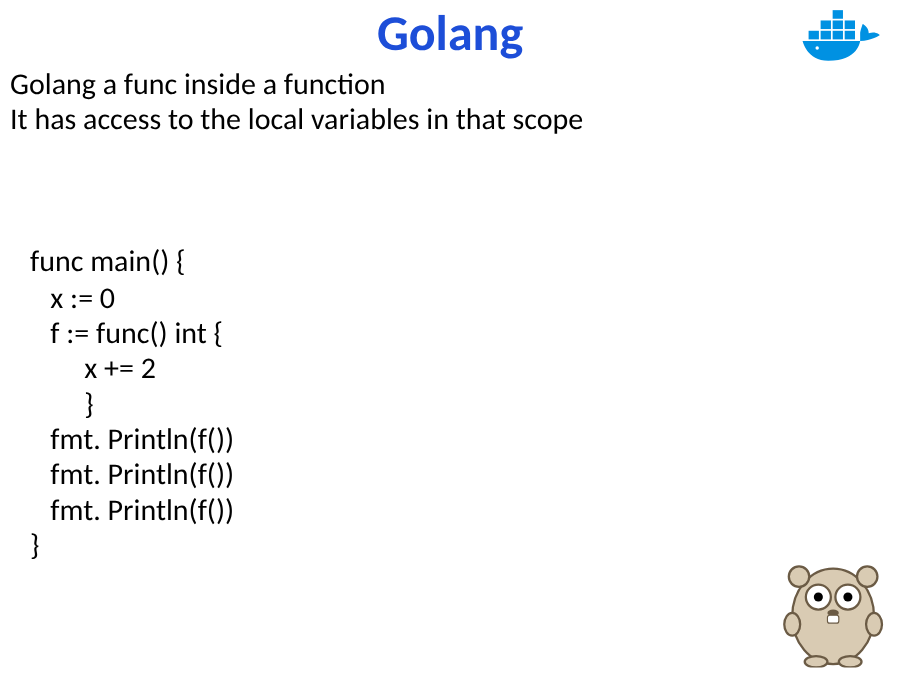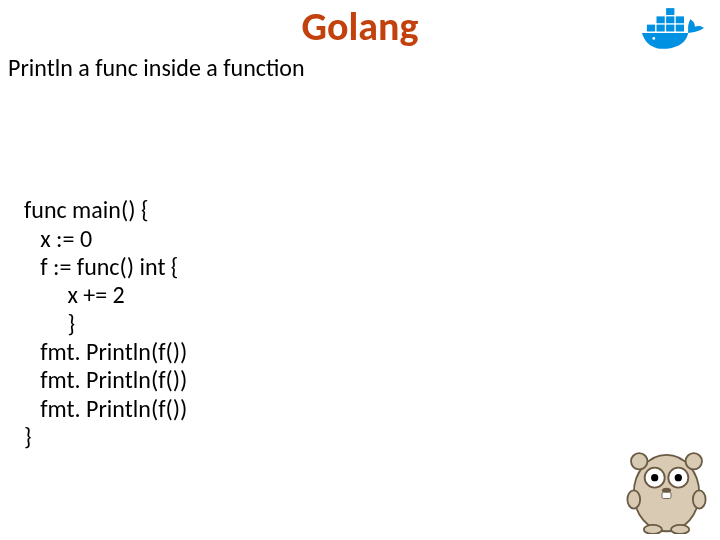--- a/index.html
+++ b/index.html
@@ -19,21 +19,21 @@
     height: 540px;
   }
   .title {
     position: absolute;
     top: 2px;
     left: 0;
     width: 720px;
     text-align: center;
     font-size: 40px;
     font-weight: 700;
-    color: #c2410c;
+    color: #1d4ed8;
   }
   .body-text {
     position: absolute;
     top: 54px;
     left: 8px;
     font-size: 24px;
     line-height: 1.15;
   }
   .code-text {
     position: absolute;
@@ -59,21 +59,22 @@
     height: 100px;
   }
 </style>
 </head>
 <body>
 <div class="slide">
 
 <div class="title">Golang</div>
 
 <div class="body-text">
-  <div>Println a func inside a function</div>
+  <div>Golang a func inside a function</div>
+  <div>It has access to the local variables in that scope</div>
 </div>
 
 <div class="code-text">
 <span>func main() {</span>
 <span>   x := 0</span>
 <span>   f := func() int {</span>
 <span>        x += 2</span>
 <span>        }</span>
 <span>   fmt. Println(f())</span>
 <span>   fmt. Println(f())</span>

